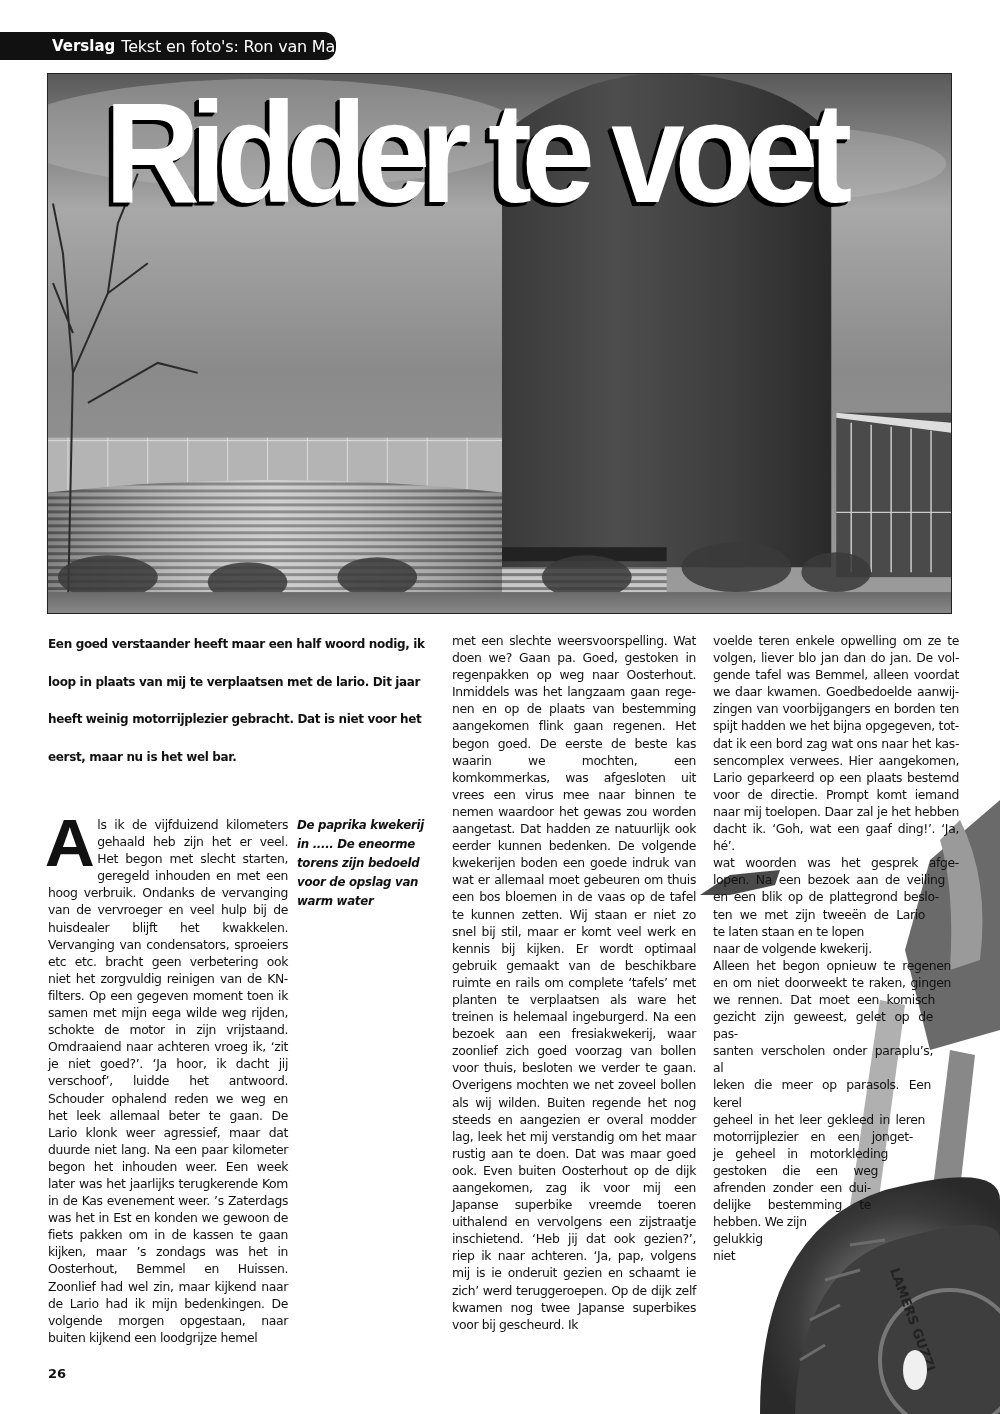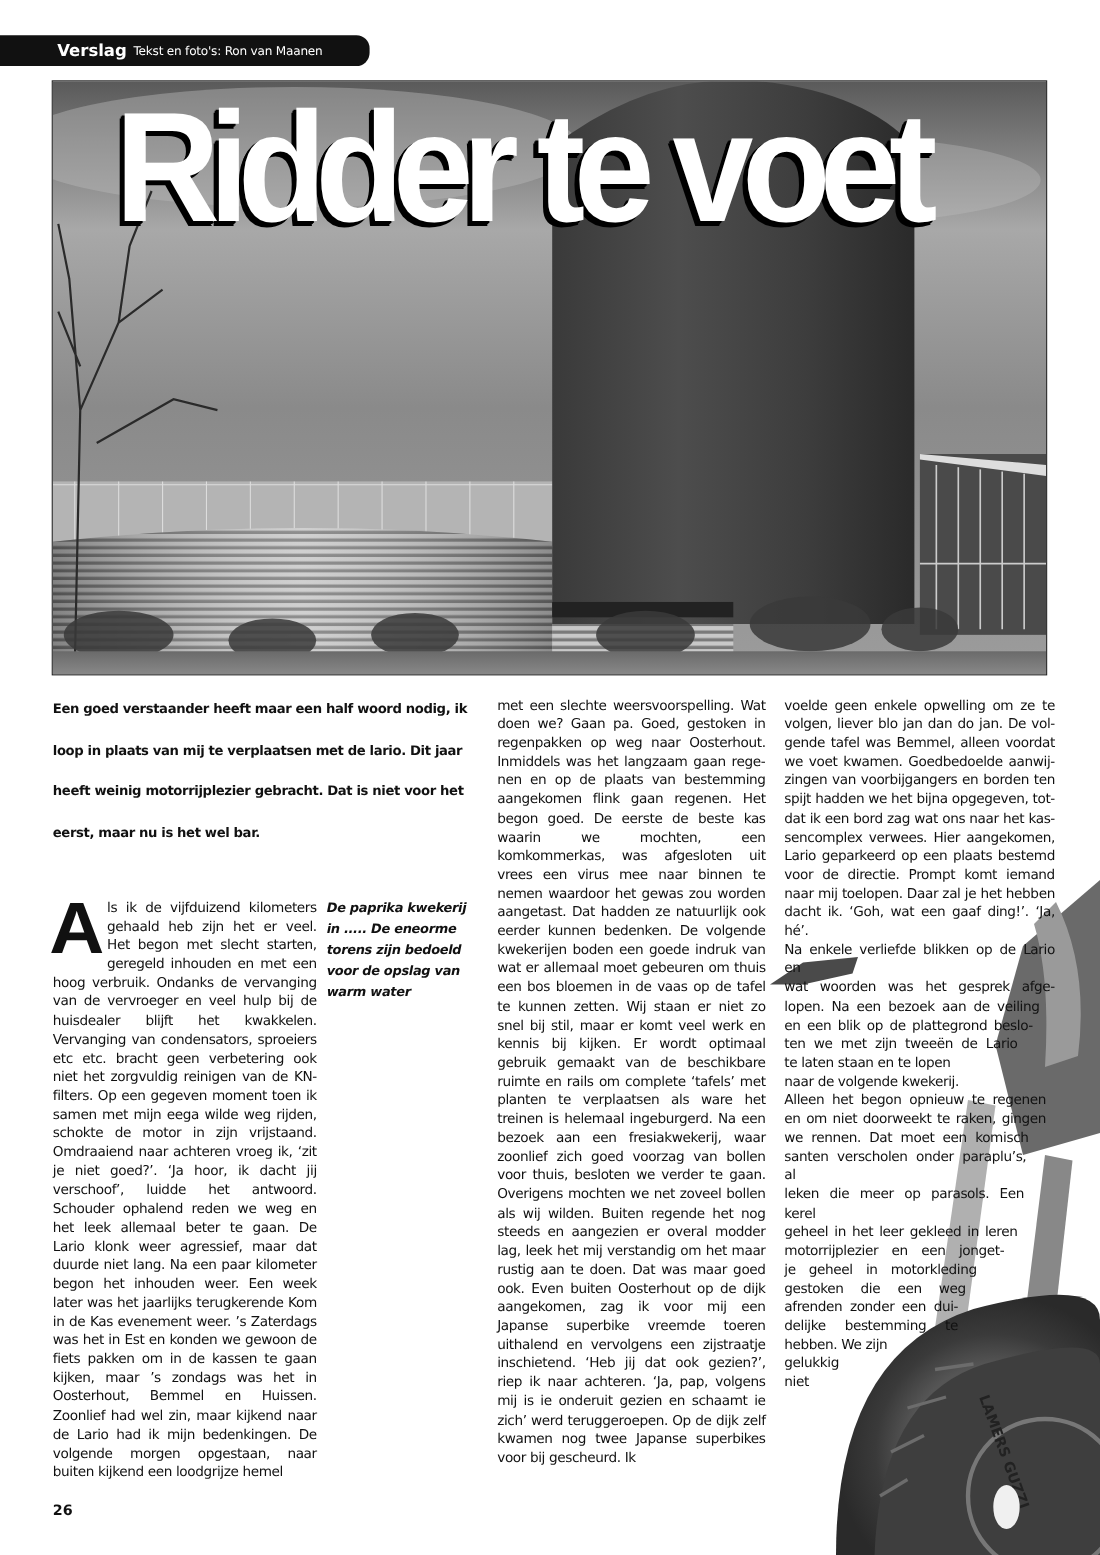--- a/index.html
+++ b/index.html
@@ -7,21 +7,21 @@
   body { position: relative; font-family: "DejaVu Sans", sans-serif; color: #111; }
 
   
   .section-tab {
     position: absolute; left: 0; top: 32px; width: 336px; height: 28px;
     background: #111; border-radius: 0 12px 12px 0;
     display: flex; align-items: center; padding-left: 52px; gap: 6px;
     color: #fff; font-size: 14px; white-space: nowrap;
   }
   .section-tab .kicker { font-weight: bold; font-size: 15px; }
-  .section-tab .credit { font-size: 11px; letter-spacing: -0.2px; }
+  .section-tab .credit { font-size: 16px; letter-spacing: -0.2px; }
 
   
   .photo {
     position: absolute; left: 47px; top: 73px; width: 905px; height: 541px;
     border: 1px solid #222; overflow: hidden;
     background: linear-gradient(180deg, #6e6e6e 0%, #9a9a9a 18%, #858585 40%, #7b7b7b 62%, #8a8a8a 100%);
   }
   .photo svg { position: absolute; left: 0; top: 0; width: 100%; height: 100%; }
   .headline {
     position: absolute; left: 30px; top: 4px; width: 850px; text-align: center;
@@ -196,42 +196,42 @@
       <line x1="125" y1="480" x2="160" y2="470"></line>
     <line x1="150" y1="445" x2="185" y2="440"></line>
       <line x1="100" y1="560" x2="125" y2="545"></line>
   </g>
 
   <text x="190" y="470" transform="rotate(70 190 470)" font-family="DejaVu Sans, sans-serif" font-size="13" font-weight="bold" fill="#222">LAMERS GUZZI</text>
   <ellipse cx="215" cy="570" rx="12" ry="20" fill="#f0f0f0"></ellipse>
 </svg>
 
 <div class="col col3" id="col3">
-    <div style="width: 246px; text-align: justify; text-align-last: justify;">voelde geen enkele opwelling om ze te</div>
+    <div style="width: 246px; text-align: justify; text-align-last: justify;">voelde teren enkele opwelling om ze te</div>
     <div style="width: 246px; text-align: justify; text-align-last: justify;">volgen, liever blo jan dan do jan. De vol-</div>
     <div style="width: 246px; text-align: justify; text-align-last: justify;">gende tafel was Bemmel, alleen voordat</div>
-    <div style="width: 246px; text-align: justify; text-align-last: justify;">we voet kwamen. Goedbedoelde aanwij-</div>
+    <div style="width: 246px; text-align: justify; text-align-last: justify;">we daar kwamen. Goedbedoelde aanwij-</div>
     <div style="width: 246px; text-align: justify; text-align-last: justify;">zingen van voorbijgangers en borden ten</div>
     <div style="width: 246px; text-align: justify; text-align-last: justify;">spijt hadden we het bijna opgegeven, tot-</div>
     <div style="width: 246px; text-align: justify; text-align-last: justify;">dat ik een bord zag wat ons naar het kas-</div>
     <div style="width: 246px; text-align: justify; text-align-last: justify;">sencomplex verwees. Hier aangekomen,</div>
     <div style="width: 246px; text-align: justify; text-align-last: justify;">Lario geparkeerd op een plaats bestemd</div>
     <div style="width: 246px; text-align: justify; text-align-last: justify;">voor de directie. Prompt komt iemand</div>
     <div style="width: 246px; text-align: justify; text-align-last: justify;">naar mij toelopen. Daar zal je het hebben</div>
     <div style="width: 246px; text-align: justify; text-align-last: justify;">dacht ik. ‘Goh, wat een gaaf ding!’. ‘Ja, hé’.</div>
-    <div style="width: 246px; text-align: justify; text-align-last: justify;">Na enkele verliefde blikken op de Lario en</div>
     <div style="width: 246px; text-align: justify; text-align-last: justify;">wat woorden was het gesprek afge-</div>
     <div style="width: 232px; text-align: justify; text-align-last: justify;">lopen. Na een bezoek aan de veiling</div>
     <div style="width: 226px; text-align: justify; text-align-last: justify;">en een blik op de plattegrond beslo-</div>
     <div style="width: 212px; text-align: justify; text-align-last: justify;">ten we met zijn tweeën de Lario</div>
     <div style="width: 190px; text-align: justify; text-align-last: left;">te laten staan en te lopen</div>
     <div style="width: 190px; text-align: justify; text-align-last: left;">naar de volgende kwekerij.</div>
     <div style="width: 238px; text-align: justify; text-align-last: justify;">Alleen het begon opnieuw te regenen</div>
     <div style="width: 238px; text-align: justify; text-align-last: justify;">en om niet doorweekt te raken, gingen</div>
     <div style="width: 222px; text-align: justify; text-align-last: justify;">we rennen. Dat moet een komisch</div>
+    <div style="width: 220px; text-align: justify; text-align-last: justify;">gezicht zijn geweest, gelet op de pas-</div>
     <div style="width: 220px; text-align: justify; text-align-last: justify;">santen verscholen onder paraplu’s, al</div>
     <div style="width: 218px; text-align: justify; text-align-last: justify;">leken die meer op parasols. Een kerel</div>
     <div style="width: 212px; text-align: justify; text-align-last: justify;">geheel in het leer gekleed in leren</div>
     <div style="width: 200px; text-align: justify; text-align-last: justify;">motorrijplezier en een jonget-</div>
     <div style="width: 175px; text-align: justify; text-align-last: justify;">je geheel in motorkleding</div>
     <div style="width: 165px; text-align: justify; text-align-last: justify;">gestoken die een weg</div>
     <div style="width: 158px; text-align: justify; text-align-last: justify;">afrenden zonder een dui-</div>
     <div style="width: 158px; text-align: justify; text-align-last: justify;">delijke bestemming te</div>
     <div style="width: 130px; text-align: justify; text-align-last: left;">hebben. We zijn</div>
     <div style="width: 130px; text-align: justify; text-align-last: left;">gelukkig</div>

